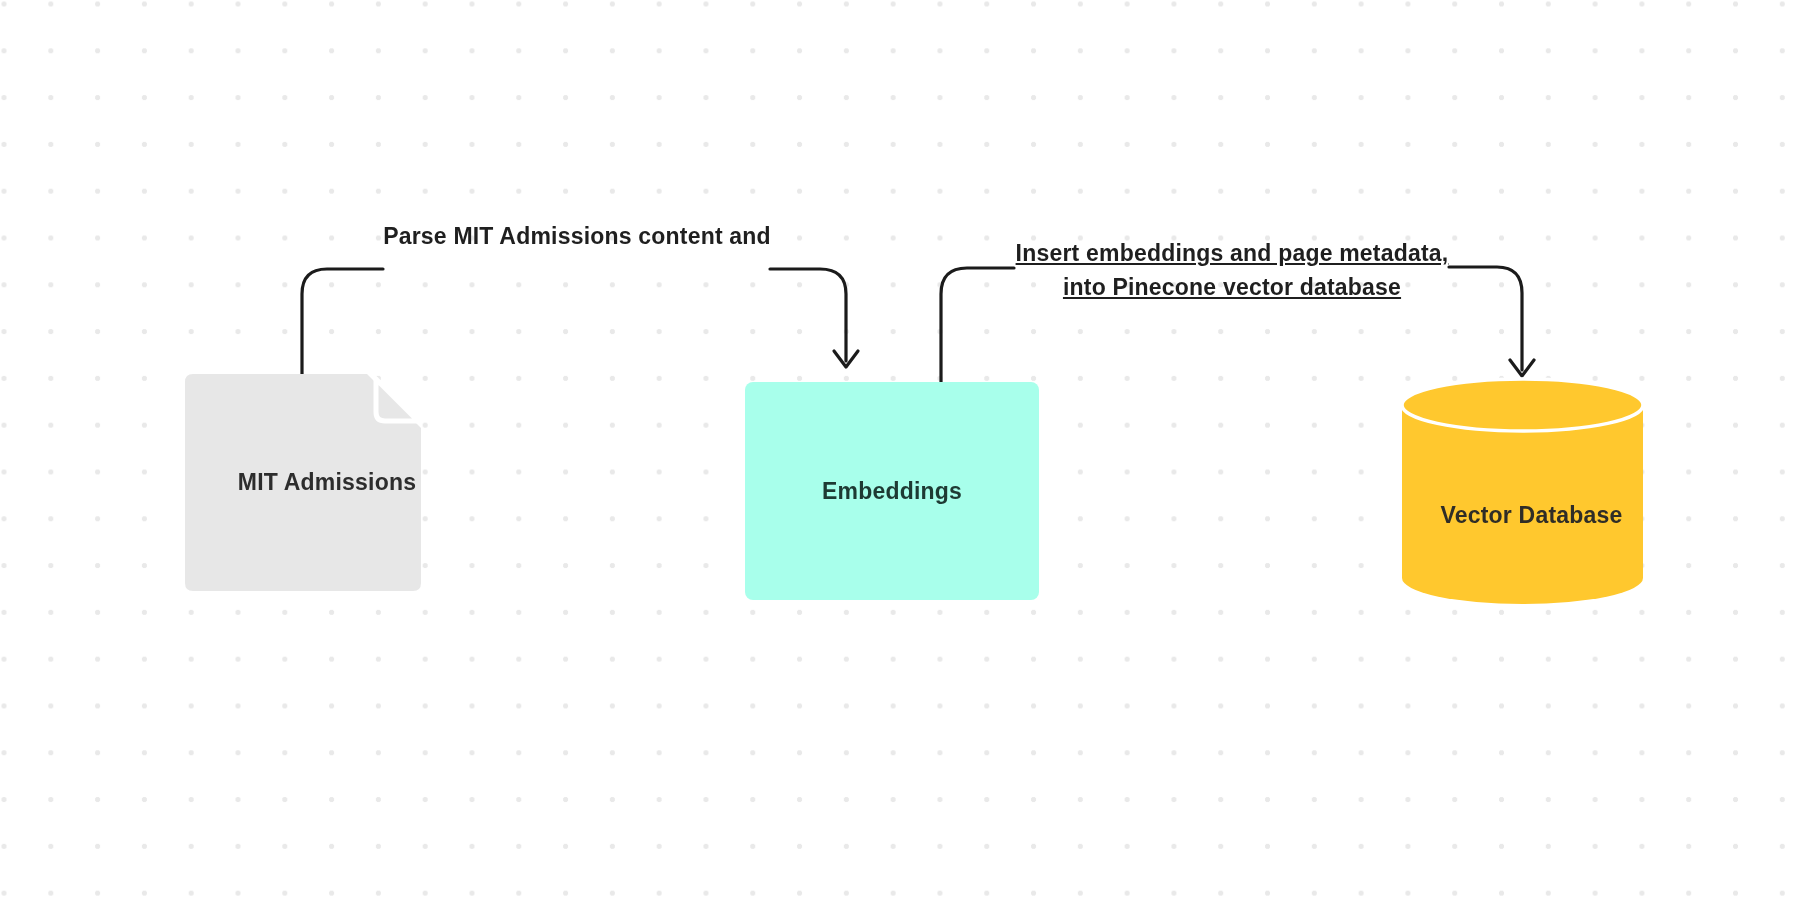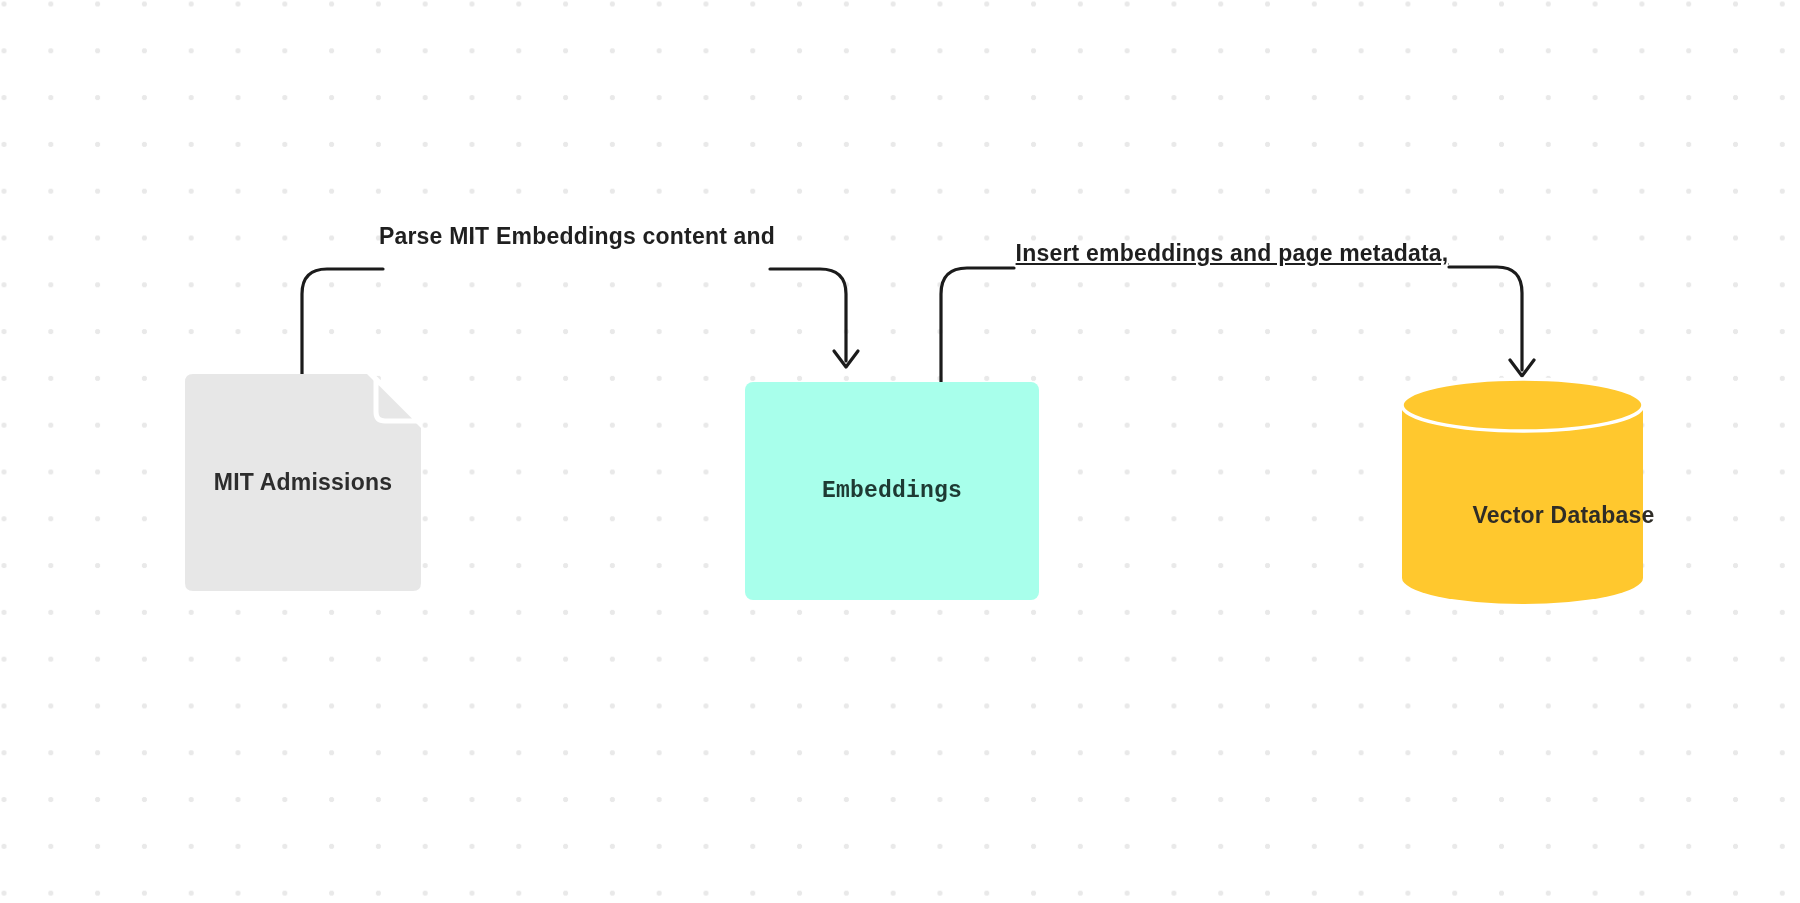--- a/index.html
+++ b/index.html
@@ -35,23 +35,23 @@
   .annotation {
     position: absolute;
     text-align: center;
     font-size: 23px;
     font-weight: 700;
     letter-spacing: 0.2px;
   }
   .annotation div { white-space: nowrap; }
   .annotation-1 { left: 357px; top: 219px; width: 440px; line-height: 35px; }
   .annotation-2 { left: 1002px; top: 236px; width: 460px; line-height: 34px; }
-  .label-doc { left: 185px; top: 374px; width: 236px; height: 217px; }
+  .label-doc { left: 185px; top: 374px; width: 236px; height: 217px; padding-left: 24px; }
   .label-emb { left: 745px; top: 382px; width: 294px; height: 218px; }
-  .label-vdb { left: 1402px; top: 428px; width: 259px; height: 175px; padding-left: 32px; }
+  .label-vdb { left: 1402px; top: 428px; width: 259px; height: 175px; }
 </style>
 </head>
 <body>
 
 <div class="canvas" style="--bg: #FFFFFF; --dot-color: #E9E9E9;">
 
   <svg class="layer" width="1800" height="903" viewBox="0 0 1800 903">
 
     <g class="connector" style="stroke: rgb(27, 27, 27);">
       <path d="M 302 374 L 302 294 Q 302 269 327 269 L 383 269"></path>
@@ -74,25 +74,26 @@
     <rect x="745" y="382" width="294" height="218" rx="8" style="fill: rgb(168, 255, 235);"></rect>
 
     <g>
       <path d="M 1402 405 L 1402 578 A 120.5 26 0 0 0 1643 578 L 1643 405 Z" style="fill: rgb(255, 200, 46);"></path>
       <ellipse cx="1522.5" cy="405" rx="120.5" ry="26" stroke-width="3.5" style="fill: rgb(255, 200, 46); stroke: rgb(255, 255, 255);"></ellipse>
     </g>
   </svg>
 
   <div class="node-label label-doc" style="color: rgb(45, 45, 45);">MIT Admissions</div>
 
-  <div class="node-label label-emb" style="color: rgb(30, 58, 51); font-family: Liberation Mono, monospace;">Embeddings</div>
+  <div class="node-label label-emb" style="color: rgb(30, 58, 51);">Embeddings</div>
 
   <div class="node-label label-vdb" style="color: rgb(47, 45, 39);">Vector Database</div>
 
   <div class="annotation annotation-1" style="color: rgb(31, 31, 31);">
-    <div>Parse MIT Embeddings content and</div>
+    <div>Parse MIT Admissions content and</div>
   </div>
 
   <div class="annotation annotation-2" style="color: rgb(31, 31, 31); text-decoration: underline;">
     <div>Insert embeddings and page metadata,</div>
+    <div>into Pinecone vector database</div>
   </div>
 
 </div>
 
 </body></html>

